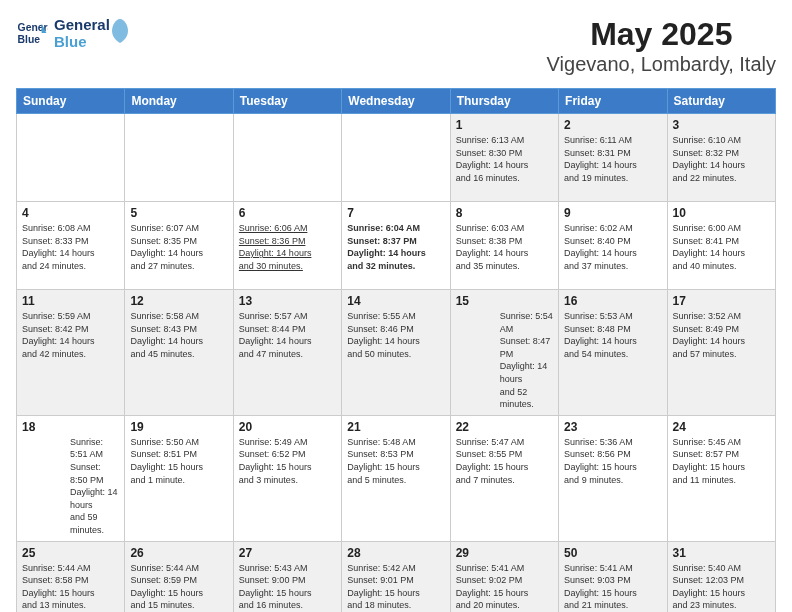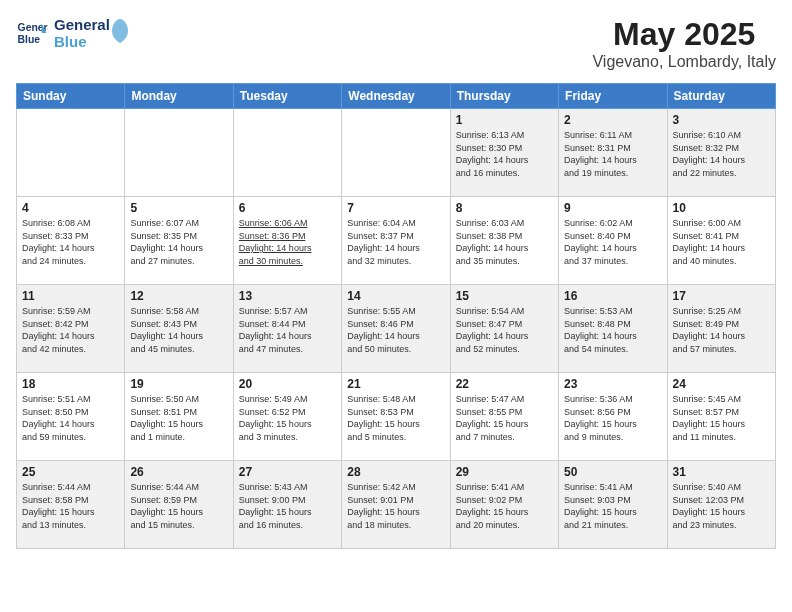--- a/index.html
+++ b/index.html
@@ -27,21 +27,21 @@
     }
     .title-block {
       text-align: center;
     }
     .month-title {
       font-size: 32px;
       font-weight: bold;
       color: #222;
     }
     .location {
-      font-size: 16px;
+      font-size: 20px;
       color: #444;
     }
     .calendar {
       width: 100%;
       border-collapse: collapse;
       border: 1px solid #8b5cf6;
     }
     .calendar th {
       background-color: #3b7bc8;
       color: #fff;
@@ -161,21 +161,21 @@
         </td>
         <td>
           <span class="day-num">6</span>
           <div class="day-info" style="white-space: pre-line; text-decoration: underline;">Sunrise: 6:06 AM
 Sunset: 8:36 PM
 Daylight: 14 hours
 and 30 minutes.</div>
         </td>
         <td>
           <span class="day-num">7</span>
-          <div class="day-info" style="white-space: pre-line;">Sunrise: 6:04 AM
+          <div class="day-info" style="white-space: pre-line; font-weight: bold;">Sunrise: 6:04 AM
 Sunset: 8:37 PM
 Daylight: 14 hours
 and 32 minutes.</div>
         </td>
         <td>
           <span class="day-num">8</span>
           <div class="day-info" style="white-space: pre-line;">Sunrise: 6:03 AM
 Sunset: 8:38 PM
 Daylight: 14 hours
 and 35 minutes.</div>
@@ -219,44 +219,44 @@
         </td>
         <td class="shaded">
           <span class="day-num">14</span>
           <div class="day-info" style="white-space: pre-line;">Sunrise: 5:55 AM
 Sunset: 8:46 PM
 Daylight: 14 hours
 and 50 minutes.</div>
         </td>
         <td class="shaded">
           <span class="day-num">15</span>
-          <div class="day-info" style="white-space: pre-line;">Sunrise: 5:54 AM
+          <div class="day-info" style="white-space: pre-line; margin-left: 44px;">Sunrise: 5:54 AM
 Sunset: 8:47 PM
 Daylight: 14 hours
 and 52 minutes.</div>
         </td>
         <td class="shaded">
           <span class="day-num">16</span>
           <div class="day-info" style="white-space: pre-line;">Sunrise: 5:53 AM
 Sunset: 8:48 PM
 Daylight: 14 hours
 and 54 minutes.</div>
         </td>
         <td class="shaded">
           <span class="day-num">17</span>
-          <div class="day-info" style="white-space: pre-line;">Sunrise: 5:25 AM
+          <div class="day-info" style="white-space: pre-line;">Sunrise: 3:52 AM
 Sunset: 8:49 PM
 Daylight: 14 hours
 and 57 minutes.</div>
         </td>
       </tr>
       <tr>
         <td>
           <span class="day-num">18</span>
-          <div class="day-info" style="white-space: pre-line;">Sunrise: 5:51 AM
+          <div class="day-info" style="white-space: pre-line; margin-left: 48px;">Sunrise: 5:51 AM
 Sunset: 8:50 PM
 Daylight: 14 hours
 and 59 minutes.</div>
         </td>
         <td>
           <span class="day-num">19</span>
           <div class="day-info" style="white-space: pre-line;">Sunrise: 5:50 AM
 Sunset: 8:51 PM
 Daylight: 15 hours
 and 1 minute.</div>

